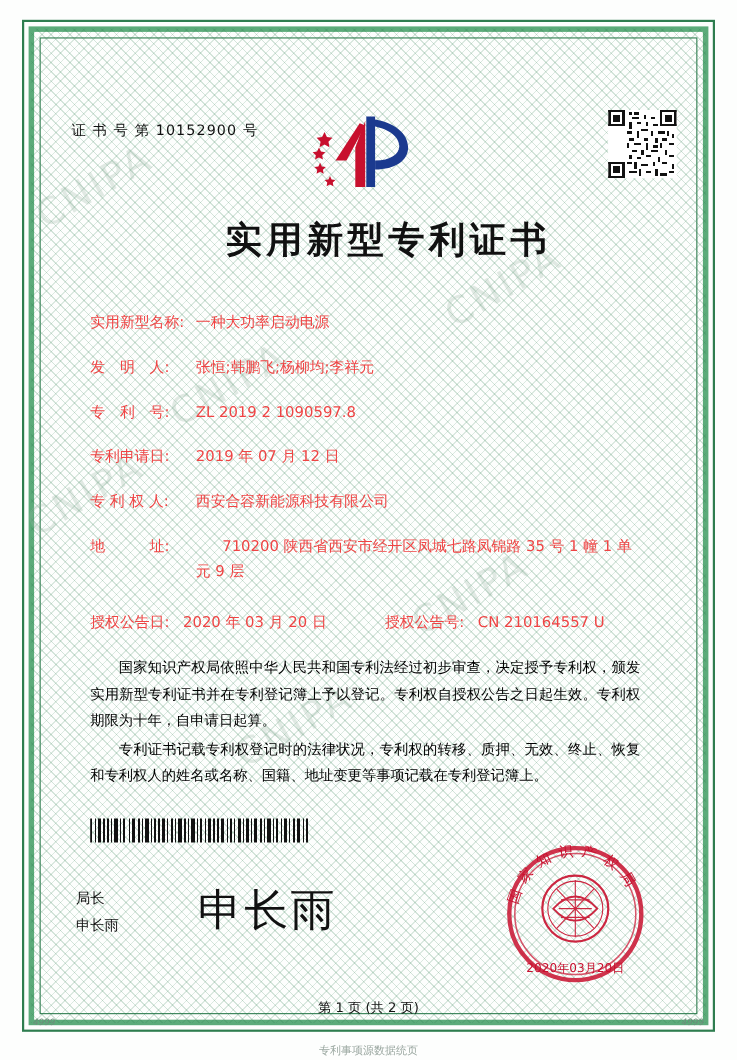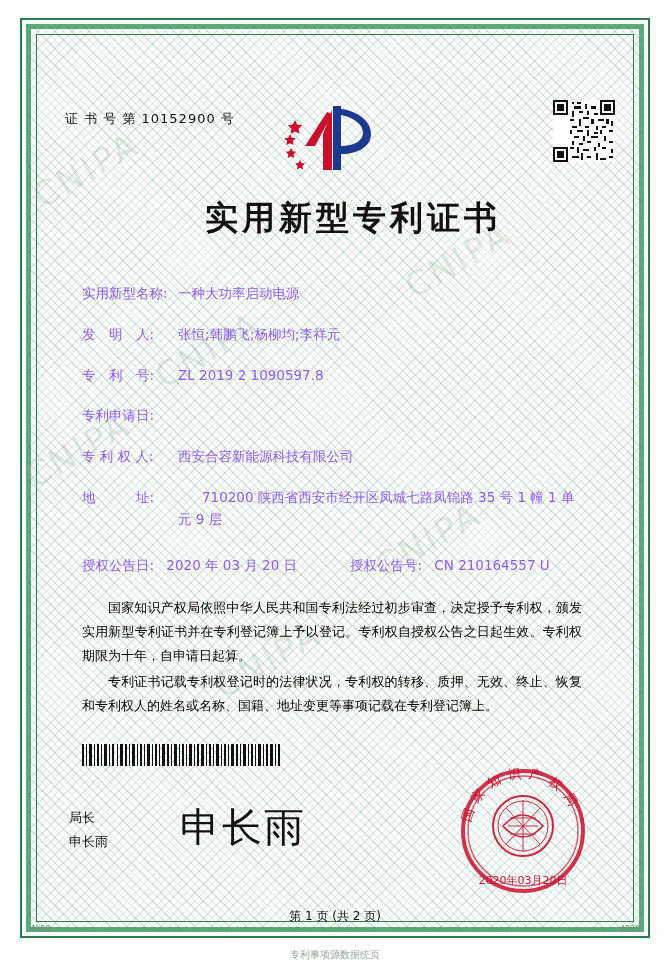--- a/index.html
+++ b/index.html
@@ -69,21 +69,21 @@
   .title{
     position:absolute;left:0;right:0;top:196px;
     text-align:center;
     font-size:33px;font-weight:bold;color:#111;
     letter-spacing:4px;
     font-family:"DejaVu Sans","Liberation Sans",sans-serif;
     padding-left:36px;
   }
   .fields{
     position:absolute;left:82px;top:283px;width:506px;
-    font-size:13.5px;color:#8b5cf6;
+    font-size:13.5px;color:#ef4444;
   }
   .row{display:flex;margin-bottom:20.5px;line-height:1.5;}
   .row .lbl{width:96px;flex:0 0 96px;letter-spacing:0;}
   .row .val{flex:1;}
   .row2{display:flex;}
   .row2 .c1{width:268px;}
   .addr-line2{margin-left:96px;margin-top:2px;}
 
   .para{
     position:absolute;left:82px;top:596px;width:500px;
@@ -108,21 +108,21 @@
   }
   .footer{
     position:absolute;left:0;right:0;top:908px;text-align:center;
     font-size:12px;color:#111;
   }
   .bottom-note{
     position:absolute;left:0;right:0;top:948px;text-align:center;
     font-size:10px;color:#9aa7a0;
   }
   .corner-num{
-    position:absolute;font-size:8px;color:#6f8d7c;
+    position:absolute;font-size:8px;color:#6f8d7c;font-style:italic;
   }
   .cn-bl{left:30px;bottom:30px;}
   .cn-br{right:30px;bottom:30px;}
 </style>
 </head>
 <body>
 
 <div class="page">
   <div class="border-outer"></div>
   <div class="border-mid"></div>
@@ -233,20 +233,21 @@
     <div class="row">
       <div class="lbl">发　明　人:</div>
       <div class="val">张恒;韩鹏飞;杨柳均;李祥元</div>
     </div>
     <div class="row">
       <div class="lbl">专　利　号:</div>
       <div class="val">ZL 2019 2 1090597.8</div>
     </div>
     <div class="row">
       <div class="lbl">专利申请日:</div>
+      <div class="val">2019 年 07 月 12 日</div>
     </div>
     <div class="row">
       <div class="lbl">专 利 权 人:</div>
       <div class="val">西安合容新能源科技有限公司</div>
     </div>
     <div class="row" style="margin-bottom:4px;gap:24px;">
       <div class="lbl">地　　　址:</div>
       <div class="val">710200 陕西省西安市经开区凤城七路凤锦路 35 号 1 幢 1 单</div>
     </div>
     <div class="addr-line2" style="margin-bottom:28px;">元 9 层</div>

